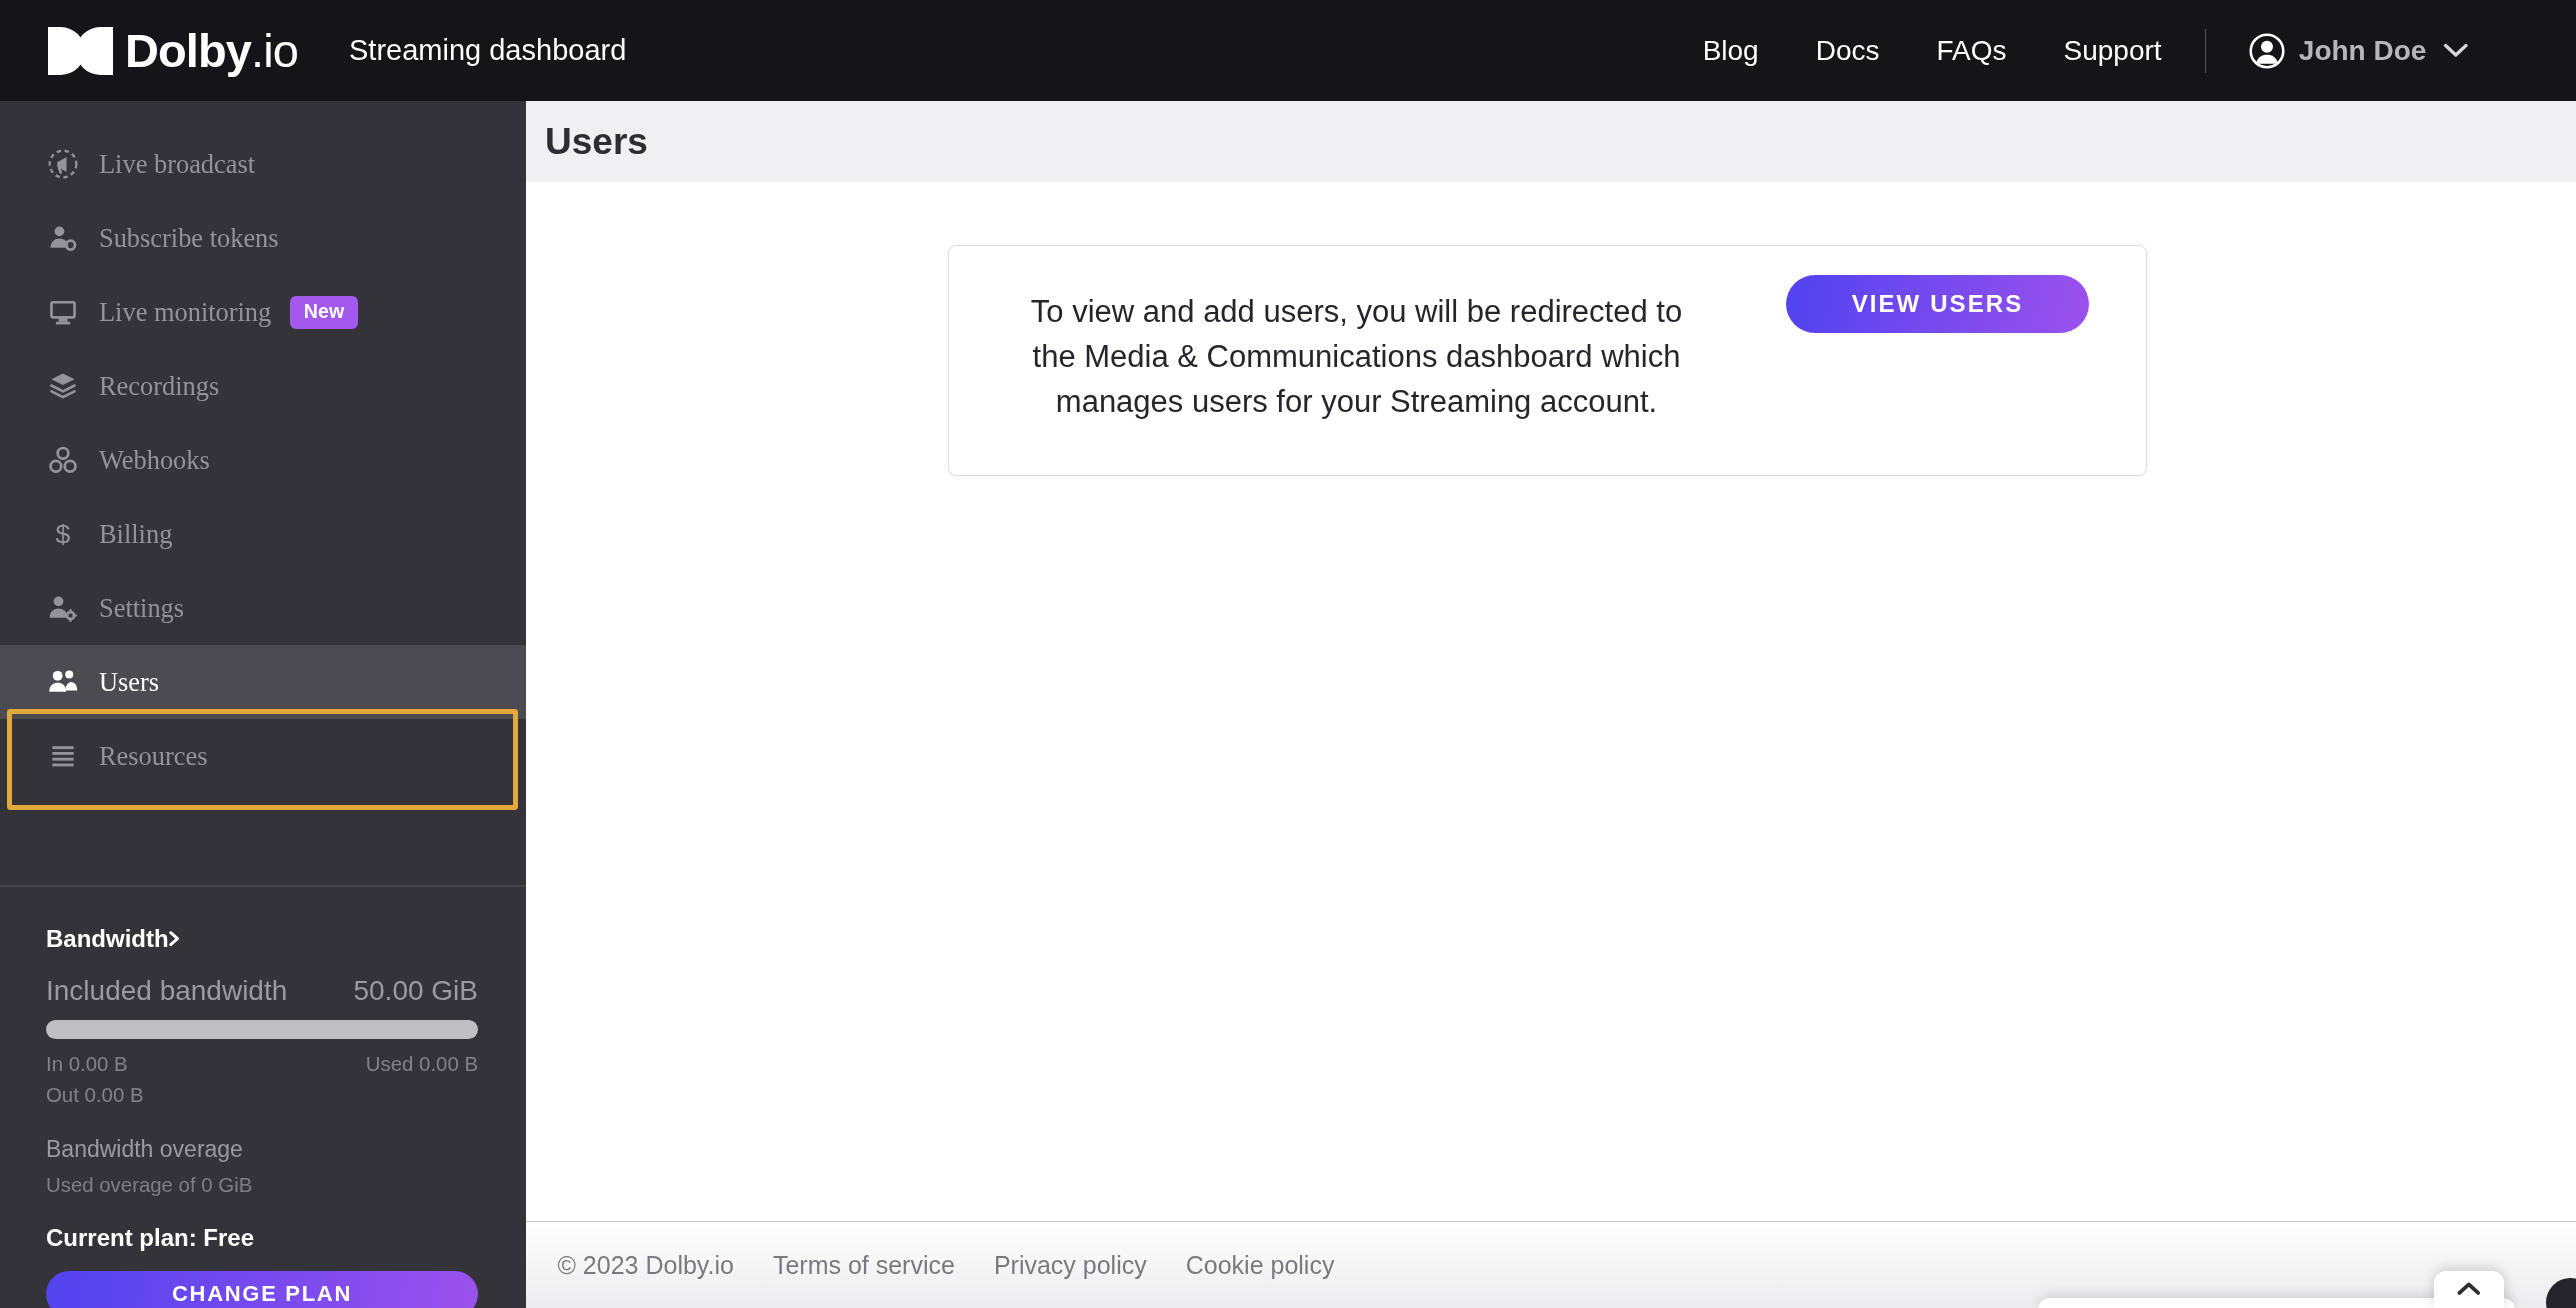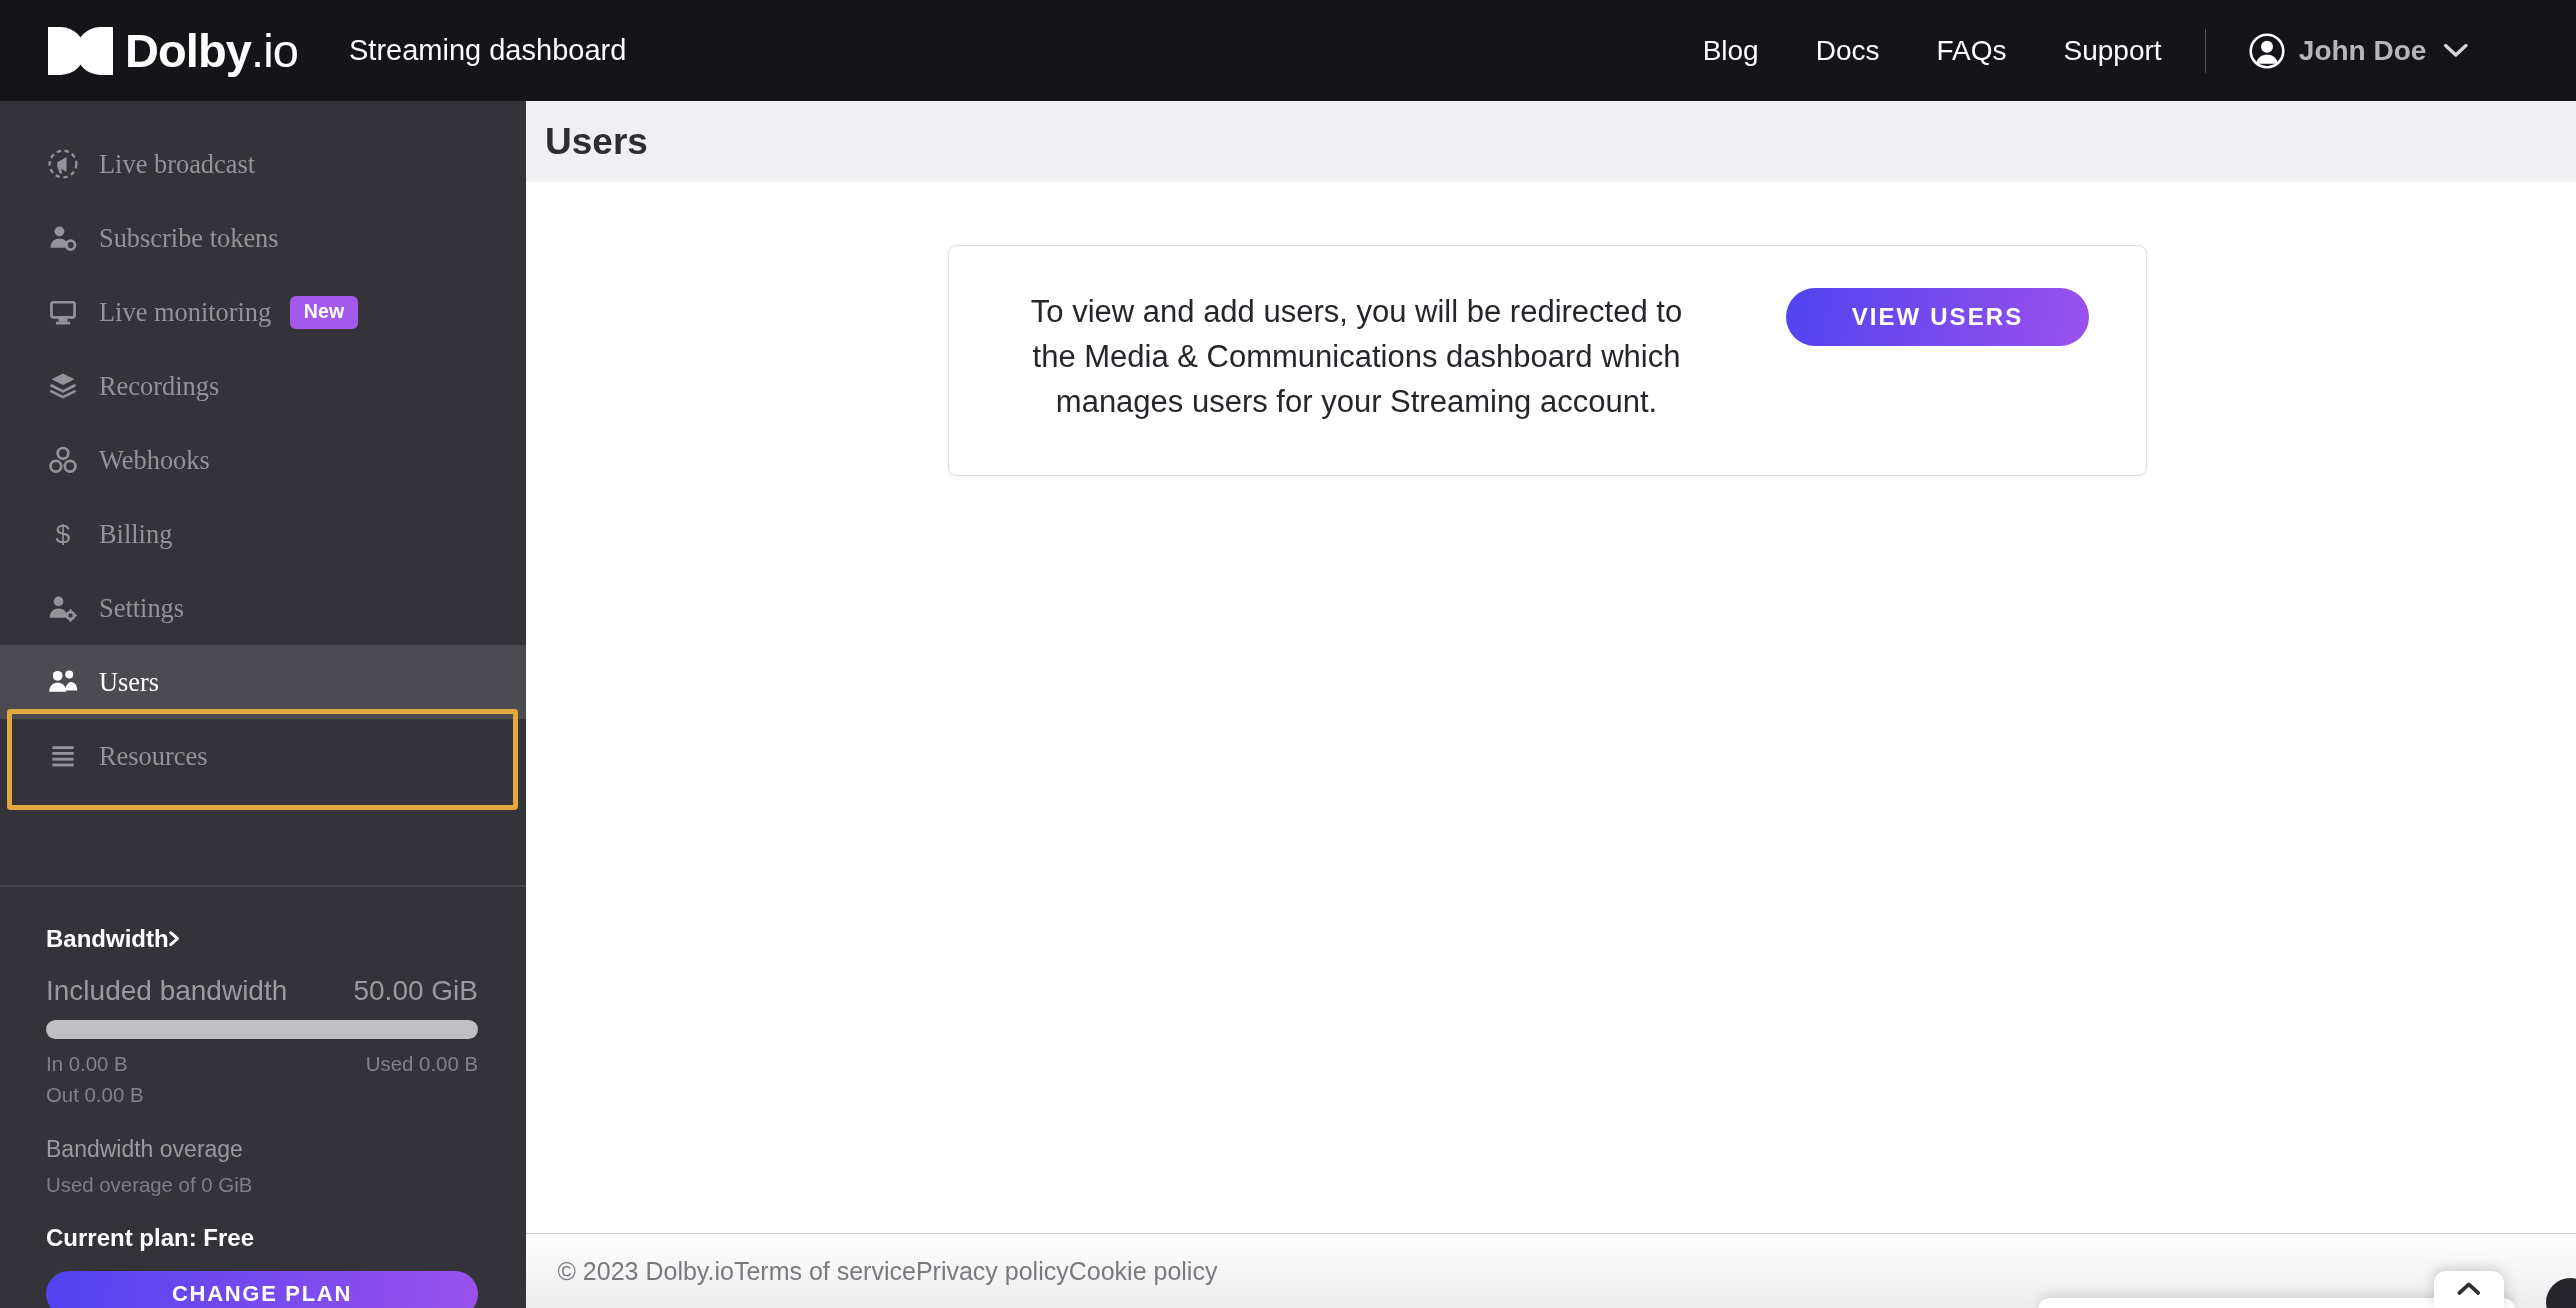--- a/index.html
+++ b/index.html
@@ -65,31 +65,31 @@
           background:#ffffff; }
   .page-header { height:81px; background:#f0eff1; display:flex; align-items:center;
                  padding-left:19px; }
   .page-title { font-size:37px; font-weight:600; color:#2e2d33; }
   .card { position:absolute; left:422px; top:144px; width:1199px; height:231px;
           background:#ffffff; border:1.7px solid #dddce0; border-radius:8.5px;
           box-shadow:0 1.7px 6.8px rgba(0,0,0,0.04); }
   .card-text { position:absolute; left:24px; top:43px; width:767px;
                text-align:center; color:#26252b; font-size:31px; line-height:45px; }
   .card-text div { white-space:nowrap; }
-  .view-users-btn { position:absolute; left:837px; top:42px; width:303px; height:58px;
+  .view-users-btn { position:absolute; left:837px; top:29px; width:303px; height:58px;
                     border:none; border-radius:29px;
                     background:linear-gradient(100deg,#5143f0,#9b51ec);
                     color:#ffffff; font-size:24px; font-weight:600; letter-spacing:2.1px;
                     display:flex; align-items:center; justify-content:center;
                     cursor:pointer; font-family:"Liberation Sans",sans-serif; }
 
   
-  .footer { position:absolute; left:0; bottom:0; width:100%; height:76px;
+  .footer { position:absolute; left:0; bottom:0; width:100%; height:88px;
             border-top:1.7px solid #c9c8cc; background:linear-gradient(#ffffff,#ececee);
-            display:flex; align-items:center; padding-left:31.5px; }
+            display:flex; align-items:center; padding-left:31.5px; gap:39px; }
   .footer span, .footer a { color:#7a797f; font-size:25px; text-decoration:none; }
   .footer a { cursor:pointer; }
 
   
   .scroll-top { position:absolute; left:2434px; top:1271px; width:70px; height:37px;
                 background:#ffffff; border:none; border-radius:12px 12px 0 0;
                 box-shadow:0 -2.6px 13.6px rgba(0,0,0,0.18); display:flex;
                 justify-content:center; align-items:flex-start; padding-top:10.2px;
                 cursor:pointer; z-index:40; }
   .bottom-sheet { position:absolute; left:2038px; top:1298px; width:477px; height:12px;

